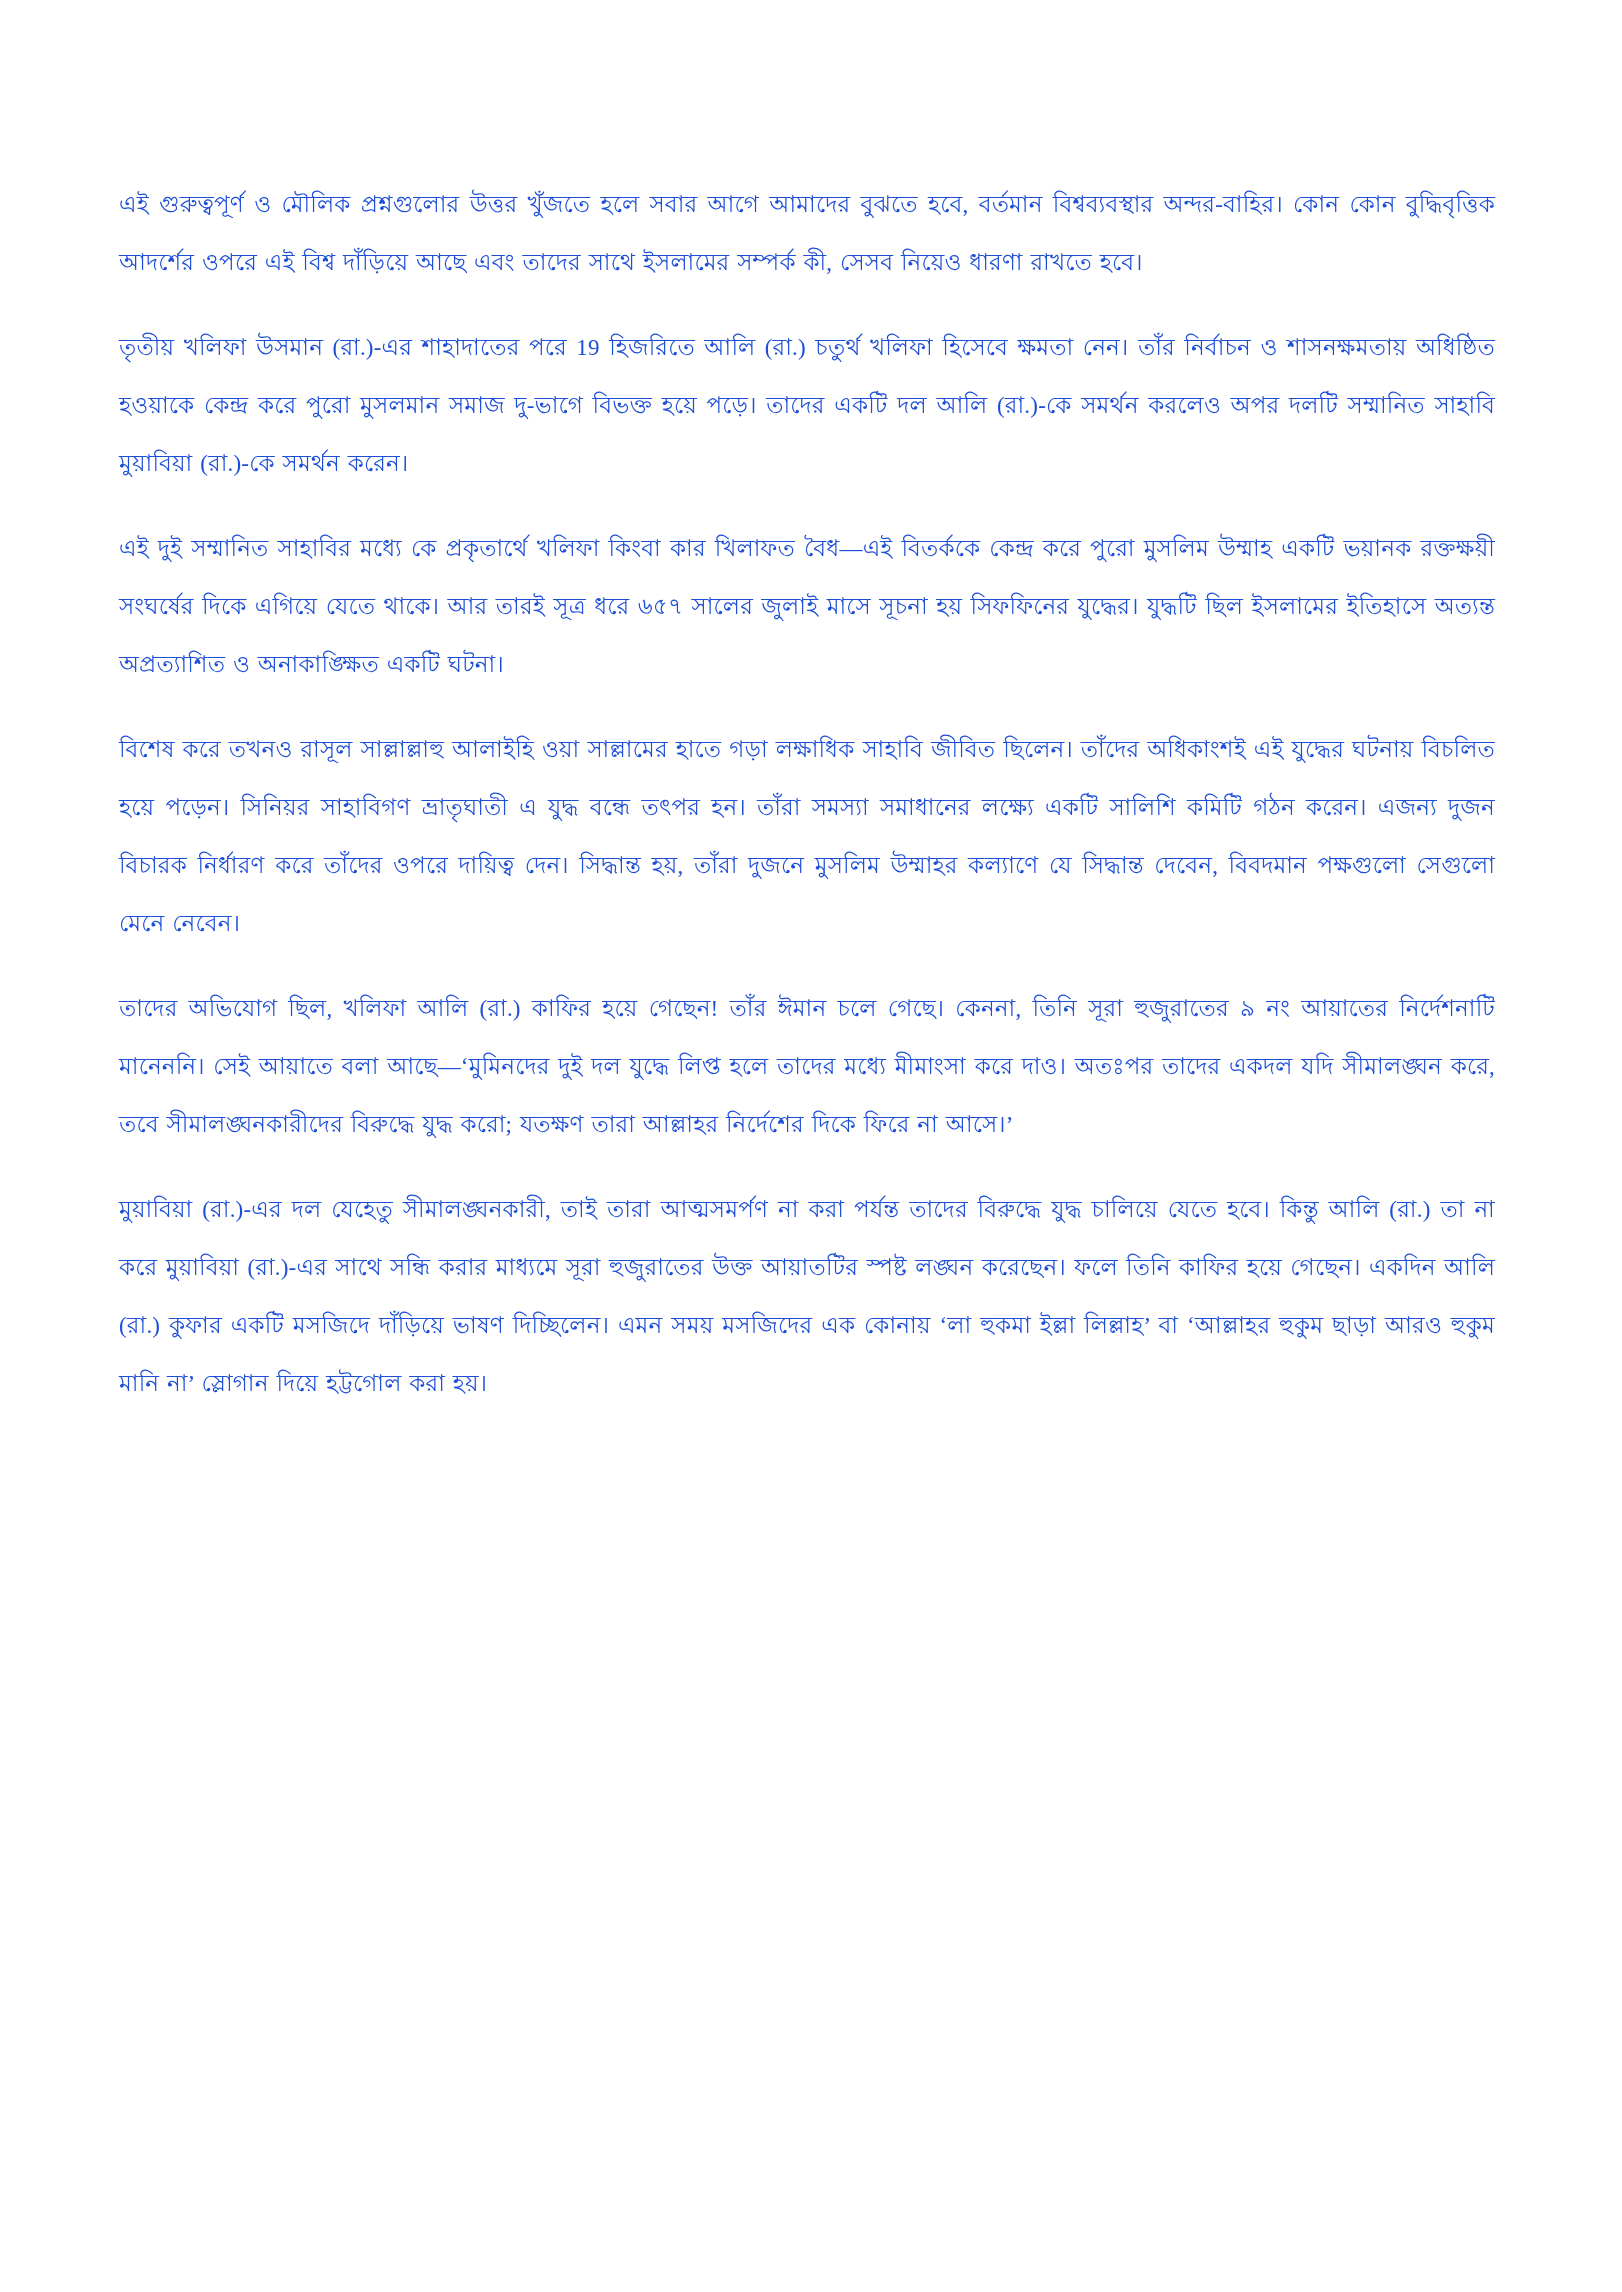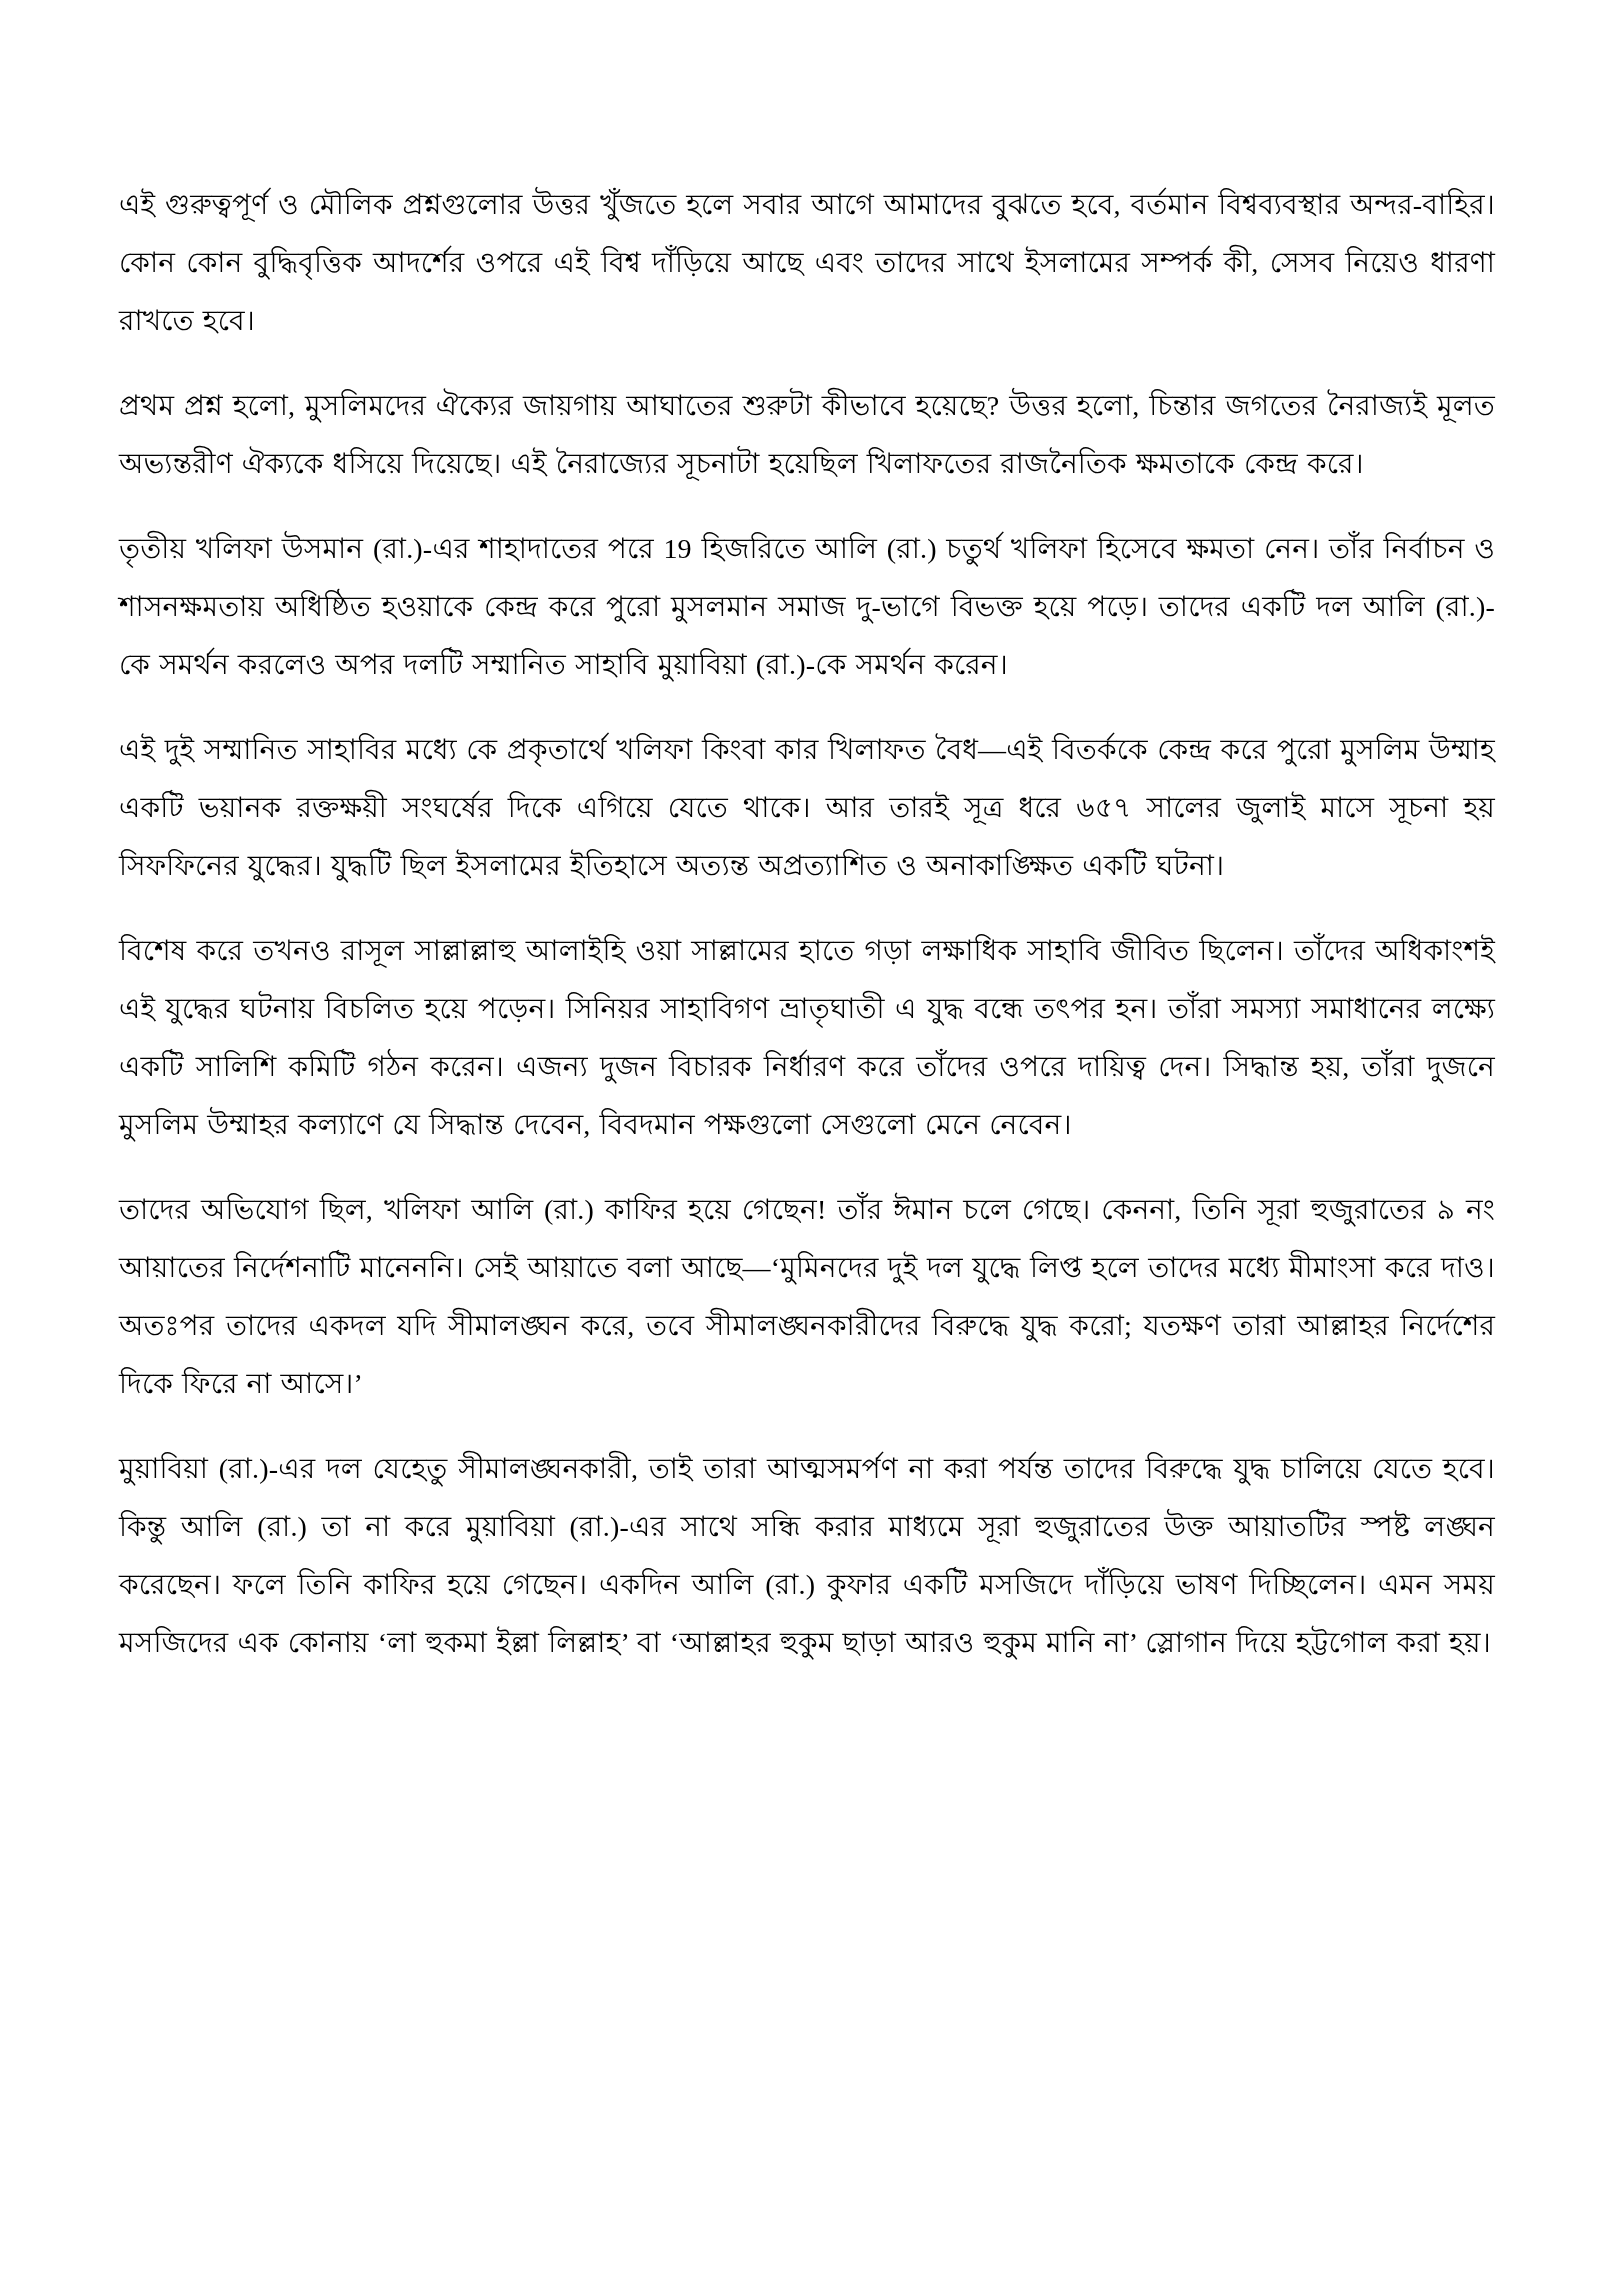--- a/index.html
+++ b/index.html
@@ -14,34 +14,33 @@
     margin: 0 auto;
     background: #ffffff;
     color: #000000;
     box-sizing: border-box;
     padding: 176px 116px 0 119px;
     font-family: "Liberation Serif", "DejaVu Serif", serif;
     overflow: hidden;
   }
   .page p {
     margin: 0 12px 27px 0;
-    font-size: 28px;
+    font-size: 23px;
     line-height: 58px;
     text-align: justify;
     text-justify: inter-word;
     letter-spacing: 0.2px;
     word-spacing: 1.8px;
-    color: #000000;
+    color: #1d4ed8;
   }
 </style>
 </head>
 <body>
 
 <div class="page">
   <p>এই গুরুত্বপূর্ণ ও মৌলিক প্রশ্নগুলোর উত্তর খুঁজতে হলে সবার আগে আমাদের বুঝতে হবে, বর্তমান বিশ্বব্যবস্থার অন্দর-বাহির। কোন কোন বুদ্ধিবৃত্তিক আদর্শের ওপরে এই বিশ্ব দাঁড়িয়ে আছে এবং তাদের সাথে ইসলামের সম্পর্ক কী, সেসব নিয়েও ধারণা রাখতে হবে।</p>
-  <p>প্রথম প্রশ্ন হলো, মুসলিমদের ঐক্যের জায়গায় আঘাতের শুরুটা কীভাবে হয়েছে? উত্তর হলো, চিন্তার জগতের নৈরাজ্যই মূলত অভ্যন্তরীণ ঐক্যকে ধসিয়ে দিয়েছে। এই নৈরাজ্যের সূচনাটা হয়েছিল খিলাফতের রাজনৈতিক ক্ষমতাকে কেন্দ্র করে।</p>
   <p>তৃতীয় খলিফা উসমান (রা.)-এর শাহাদাতের পরে 19 হিজরিতে আলি (রা.) চতুর্থ খলিফা হিসেবে ক্ষমতা নেন। তাঁর নির্বাচন ও শাসনক্ষমতায় অধিষ্ঠিত হওয়াকে কেন্দ্র করে পুরো মুসলমান সমাজ দু-ভাগে বিভক্ত হয়ে পড়ে। তাদের একটি দল আলি (রা.)-কে সমর্থন করলেও অপর দলটি সম্মানিত সাহাবি মুয়াবিয়া (রা.)-কে সমর্থন করেন।</p>
   <p>এই দুই সম্মানিত সাহাবির মধ্যে কে প্রকৃতার্থে খলিফা কিংবা কার খিলাফত বৈধ—এই বিতর্ককে কেন্দ্র করে পুরো মুসলিম উম্মাহ একটি ভয়ানক রক্তক্ষয়ী সংঘর্ষের দিকে এগিয়ে যেতে থাকে। আর তারই সূত্র ধরে ৬৫৭ সালের জুলাই মাসে সূচনা হয় সিফফিনের যুদ্ধের। যুদ্ধটি ছিল ইসলামের ইতিহাসে অত্যন্ত অপ্রত্যাশিত ও অনাকাঙ্ক্ষিত একটি ঘটনা।</p>
   <p>বিশেষ করে তখনও রাসূল সাল্লাল্লাহু আলাইহি ওয়া সাল্লামের হাতে গড়া লক্ষাধিক সাহাবি জীবিত ছিলেন। তাঁদের অধিকাংশই এই যুদ্ধের ঘটনায় বিচলিত হয়ে পড়েন। সিনিয়র সাহাবিগণ ভ্রাতৃঘাতী এ যুদ্ধ বন্ধে তৎপর হন। তাঁরা সমস্যা সমাধানের লক্ষ্যে একটি সালিশি কমিটি গঠন করেন। এজন্য দুজন বিচারক নির্ধারণ করে তাঁদের ওপরে দায়িত্ব দেন। সিদ্ধান্ত হয়, তাঁরা দুজনে মুসলিম উম্মাহর কল্যাণে যে সিদ্ধান্ত দেবেন, বিবদমান পক্ষগুলো সেগুলো মেনে নেবেন।</p>
   <p>তাদের অভিযোগ ছিল, খলিফা আলি (রা.) কাফির হয়ে গেছেন! তাঁর ঈমান চলে গেছে। কেননা, তিনি সূরা হুজুরাতের ৯ নং আয়াতের নির্দেশনাটি মানেননি। সেই আয়াতে বলা আছে—‘মুমিনদের দুই দল যুদ্ধে লিপ্ত হলে তাদের মধ্যে মীমাংসা করে দাও। অতঃপর তাদের একদল যদি সীমালঙ্ঘন করে, তবে সীমালঙ্ঘনকারীদের বিরুদ্ধে যুদ্ধ করো; যতক্ষণ তারা আল্লাহর নির্দেশের দিকে ফিরে না আসে।’</p>
   <p>মুয়াবিয়া (রা.)-এর দল যেহেতু সীমালঙ্ঘনকারী, তাই তারা আত্মসমর্পণ না করা পর্যন্ত তাদের বিরুদ্ধে যুদ্ধ চালিয়ে যেতে হবে। কিন্তু আলি (রা.) তা না করে মুয়াবিয়া (রা.)-এর সাথে সন্ধি করার মাধ্যমে সূরা হুজুরাতের উক্ত আয়াতটির স্পষ্ট লঙ্ঘন করেছেন। ফলে তিনি কাফির হয়ে গেছেন। একদিন আলি (রা.) কুফার একটি মসজিদে দাঁড়িয়ে ভাষণ দিচ্ছিলেন। এমন সময় মসজিদের এক কোনায় ‘লা হুকমা ইল্লা লিল্লাহ’ বা ‘আল্লাহর হুকুম ছাড়া আরও হুকুম মানি না’ স্লোগান দিয়ে হট্টগোল করা হয়।</p>
 </div>
 
 
 </body></html>

